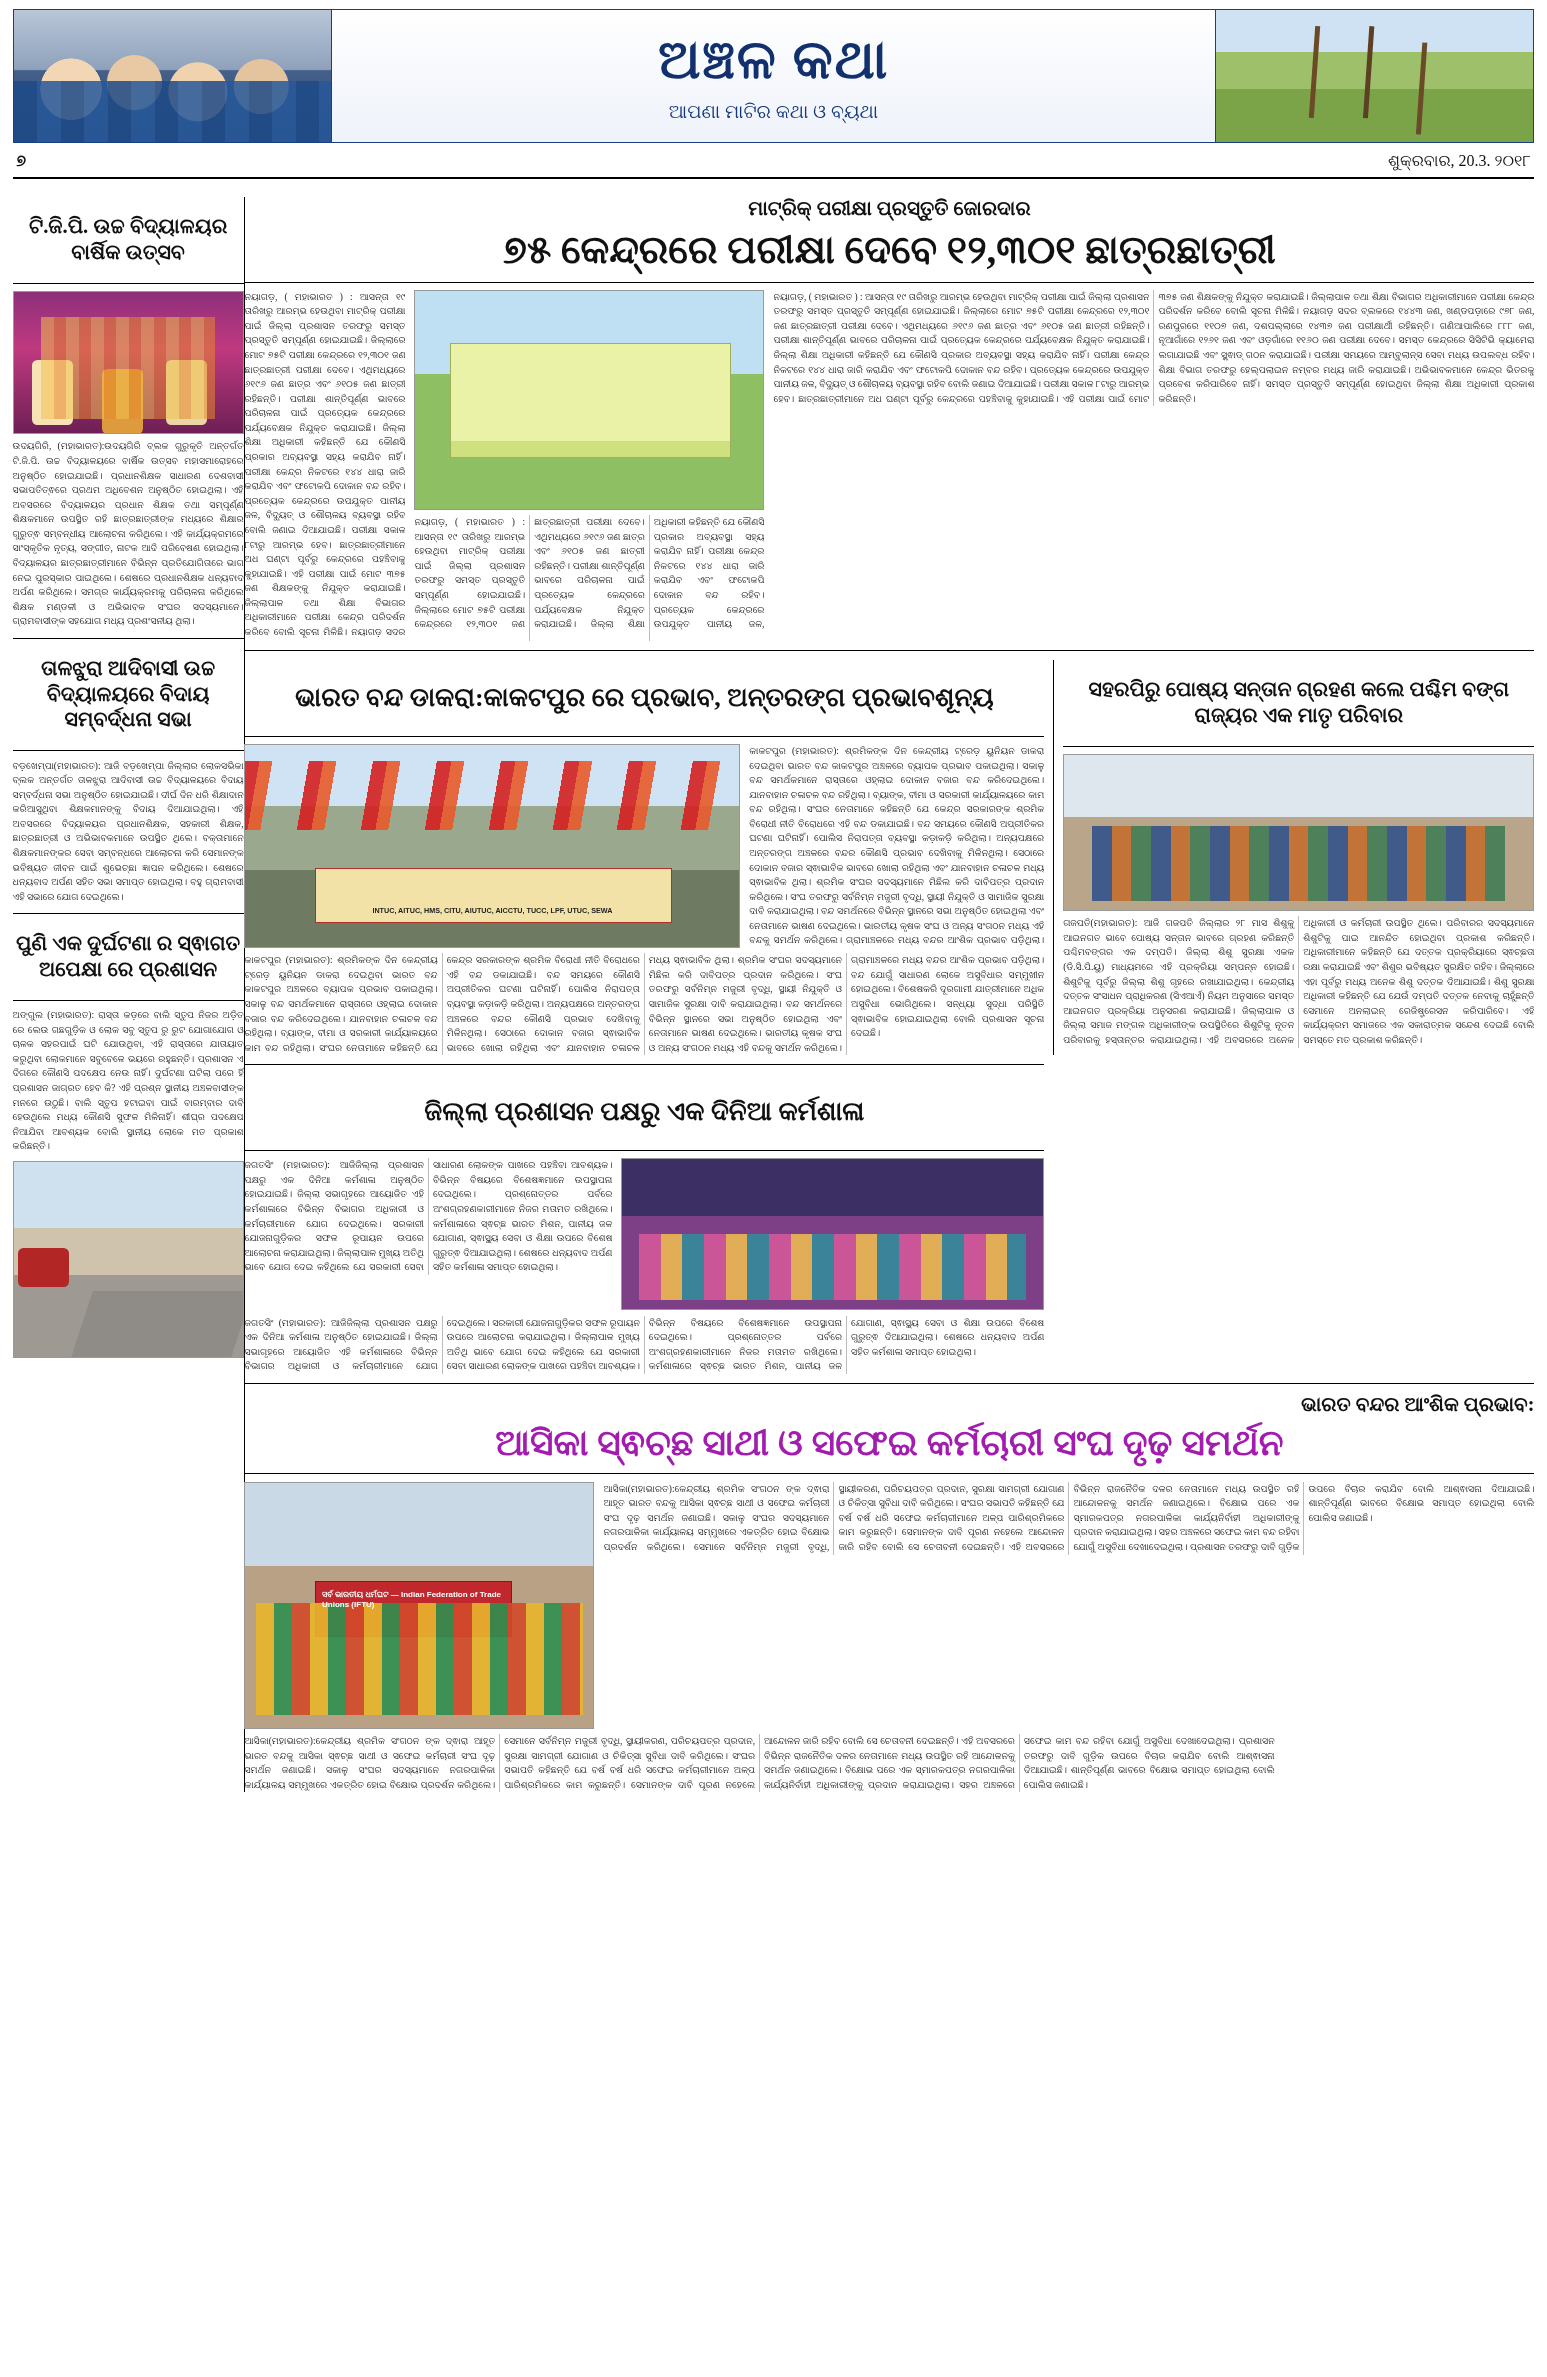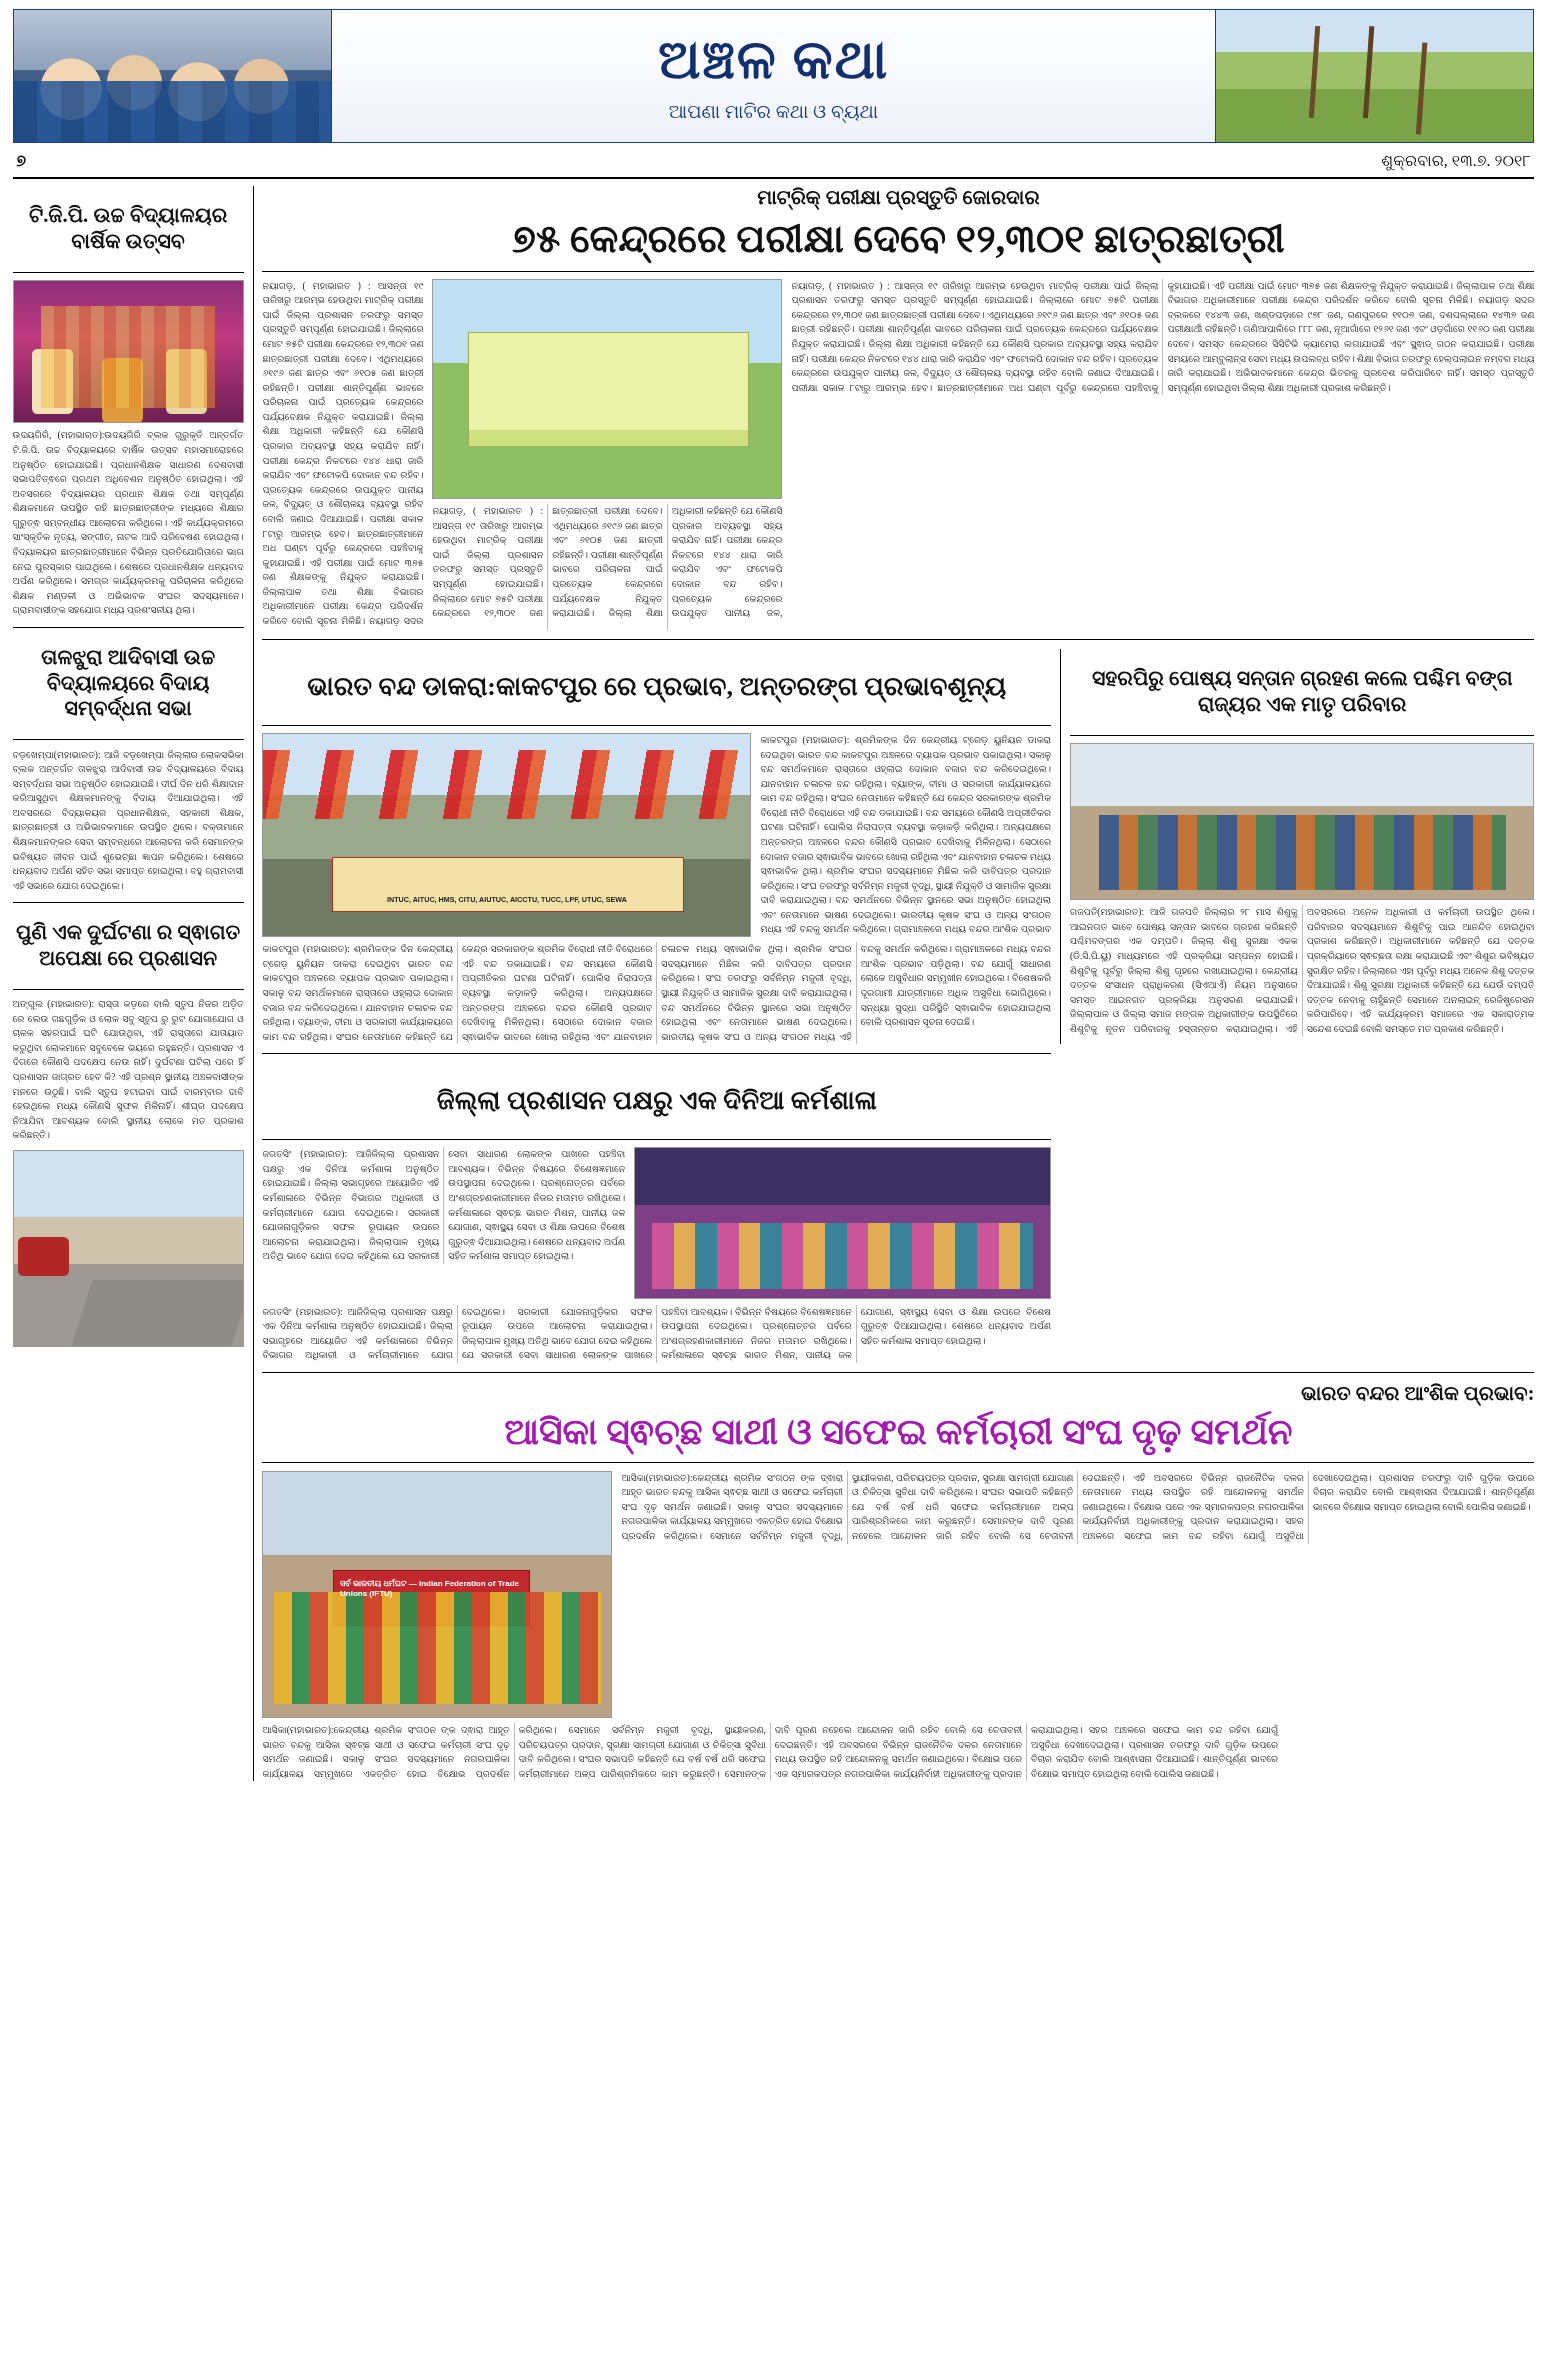--- a/index.html
+++ b/index.html
@@ -55,21 +55,21 @@
   }
 
   .datebar {
     display:flex; align-items:center; justify-content:space-between;
     border-bottom:2.7px double #000; padding:5.4px 3.6px 7.2px; margin-top:3.6px;
     font-size:16px; font-family:"Liberation Serif", serif;
   }
   .datebar .pg { font-weight:bold; }
 
   
-  .content { display:flex; gap:9px; margin-top:7px; }
+  .content { display:flex; margin-top:18px; }
   .col-left { width:231px; }
   .col-mid  { flex:1; }
   .rule-v { width:0.9px; background:#000; }
 
   h2.headline {
     font-family:"Liberation Serif", serif;
     text-align:center; font-weight:bold; line-height:1.25;
   }
   .hl-sm  { font-size:20.6px; }
   .hl-md  { font-size:26px; }
@@ -150,21 +150,21 @@
       <div class="mh-title">ଅଞ୍ଚଳ କଥା</div>
       <div class="mh-sub">ଆପଣା ମାଟିର କଥା ଓ ବ୍ୟଥା</div>
     </div>
     <div class="mh-photo right">
       <div class="ph ph-field"></div>
     </div>
   </div>
 
   <div class="datebar">
     <div class="pg">୭</div>
-    <div>ଶୁକ୍ରବାର, ୧୩.୭. ୨୦୧୮</div>
+    <div>ଶୁକ୍ରବାର, 20.3. ୨୦୧୮</div>
   </div>
 
   <div class="content">
 
     <div class="col-left">
 
       <div class="sec">
         <h2 class="headline hl-sm">ଟି.ଜି.ପି. ଉଚ୍ଚ ବିଦ୍ୟାଳୟର
 ବାର୍ଷିକ ଉତ୍ସବ</h2>
         <div class="hr"></div>

